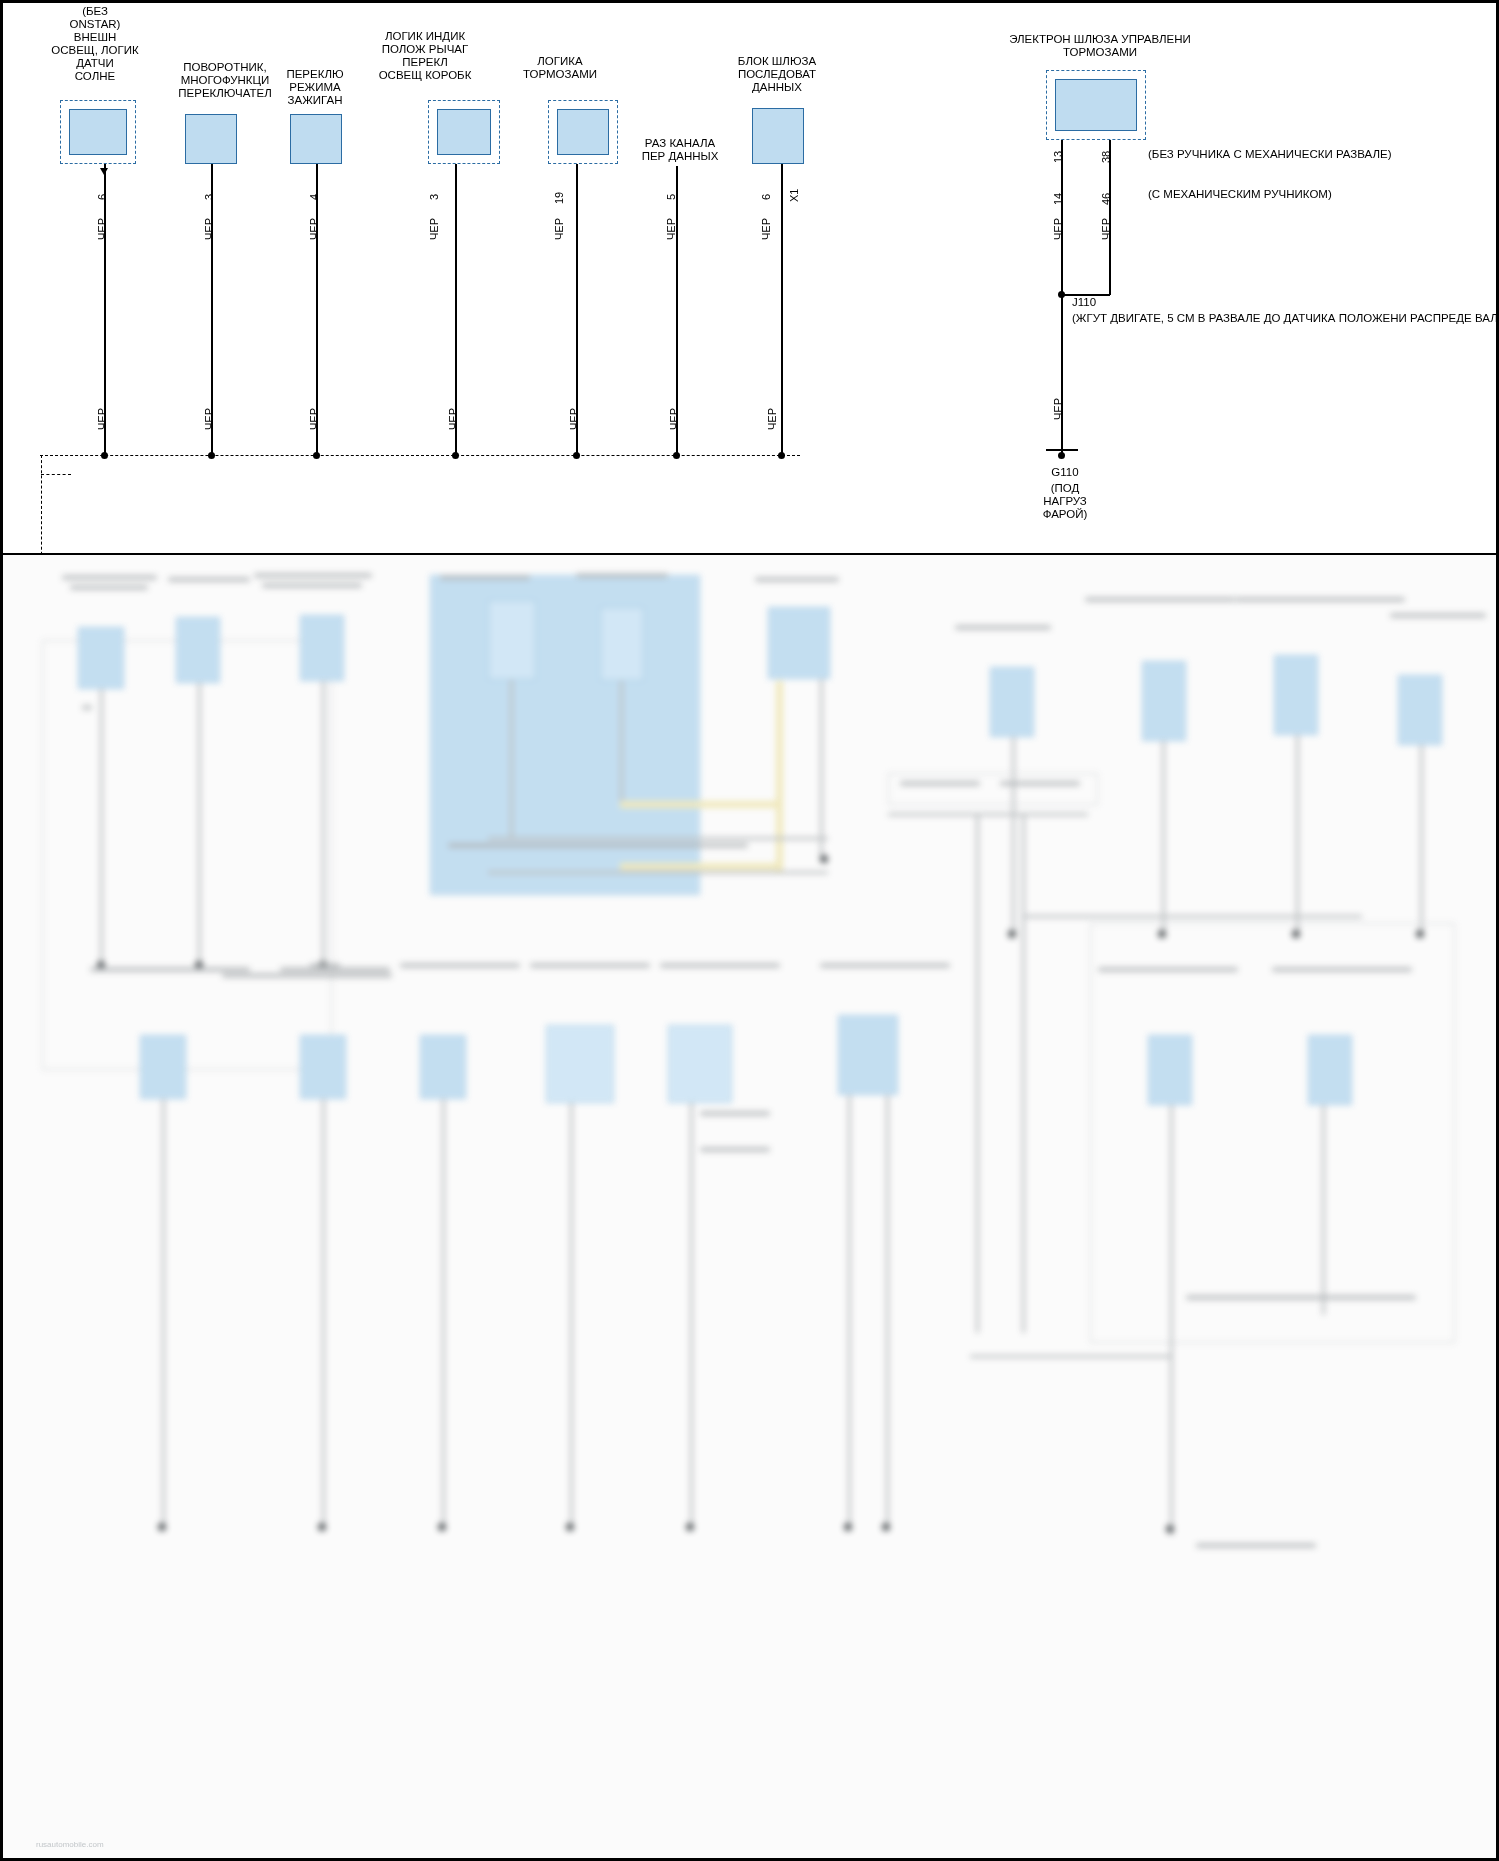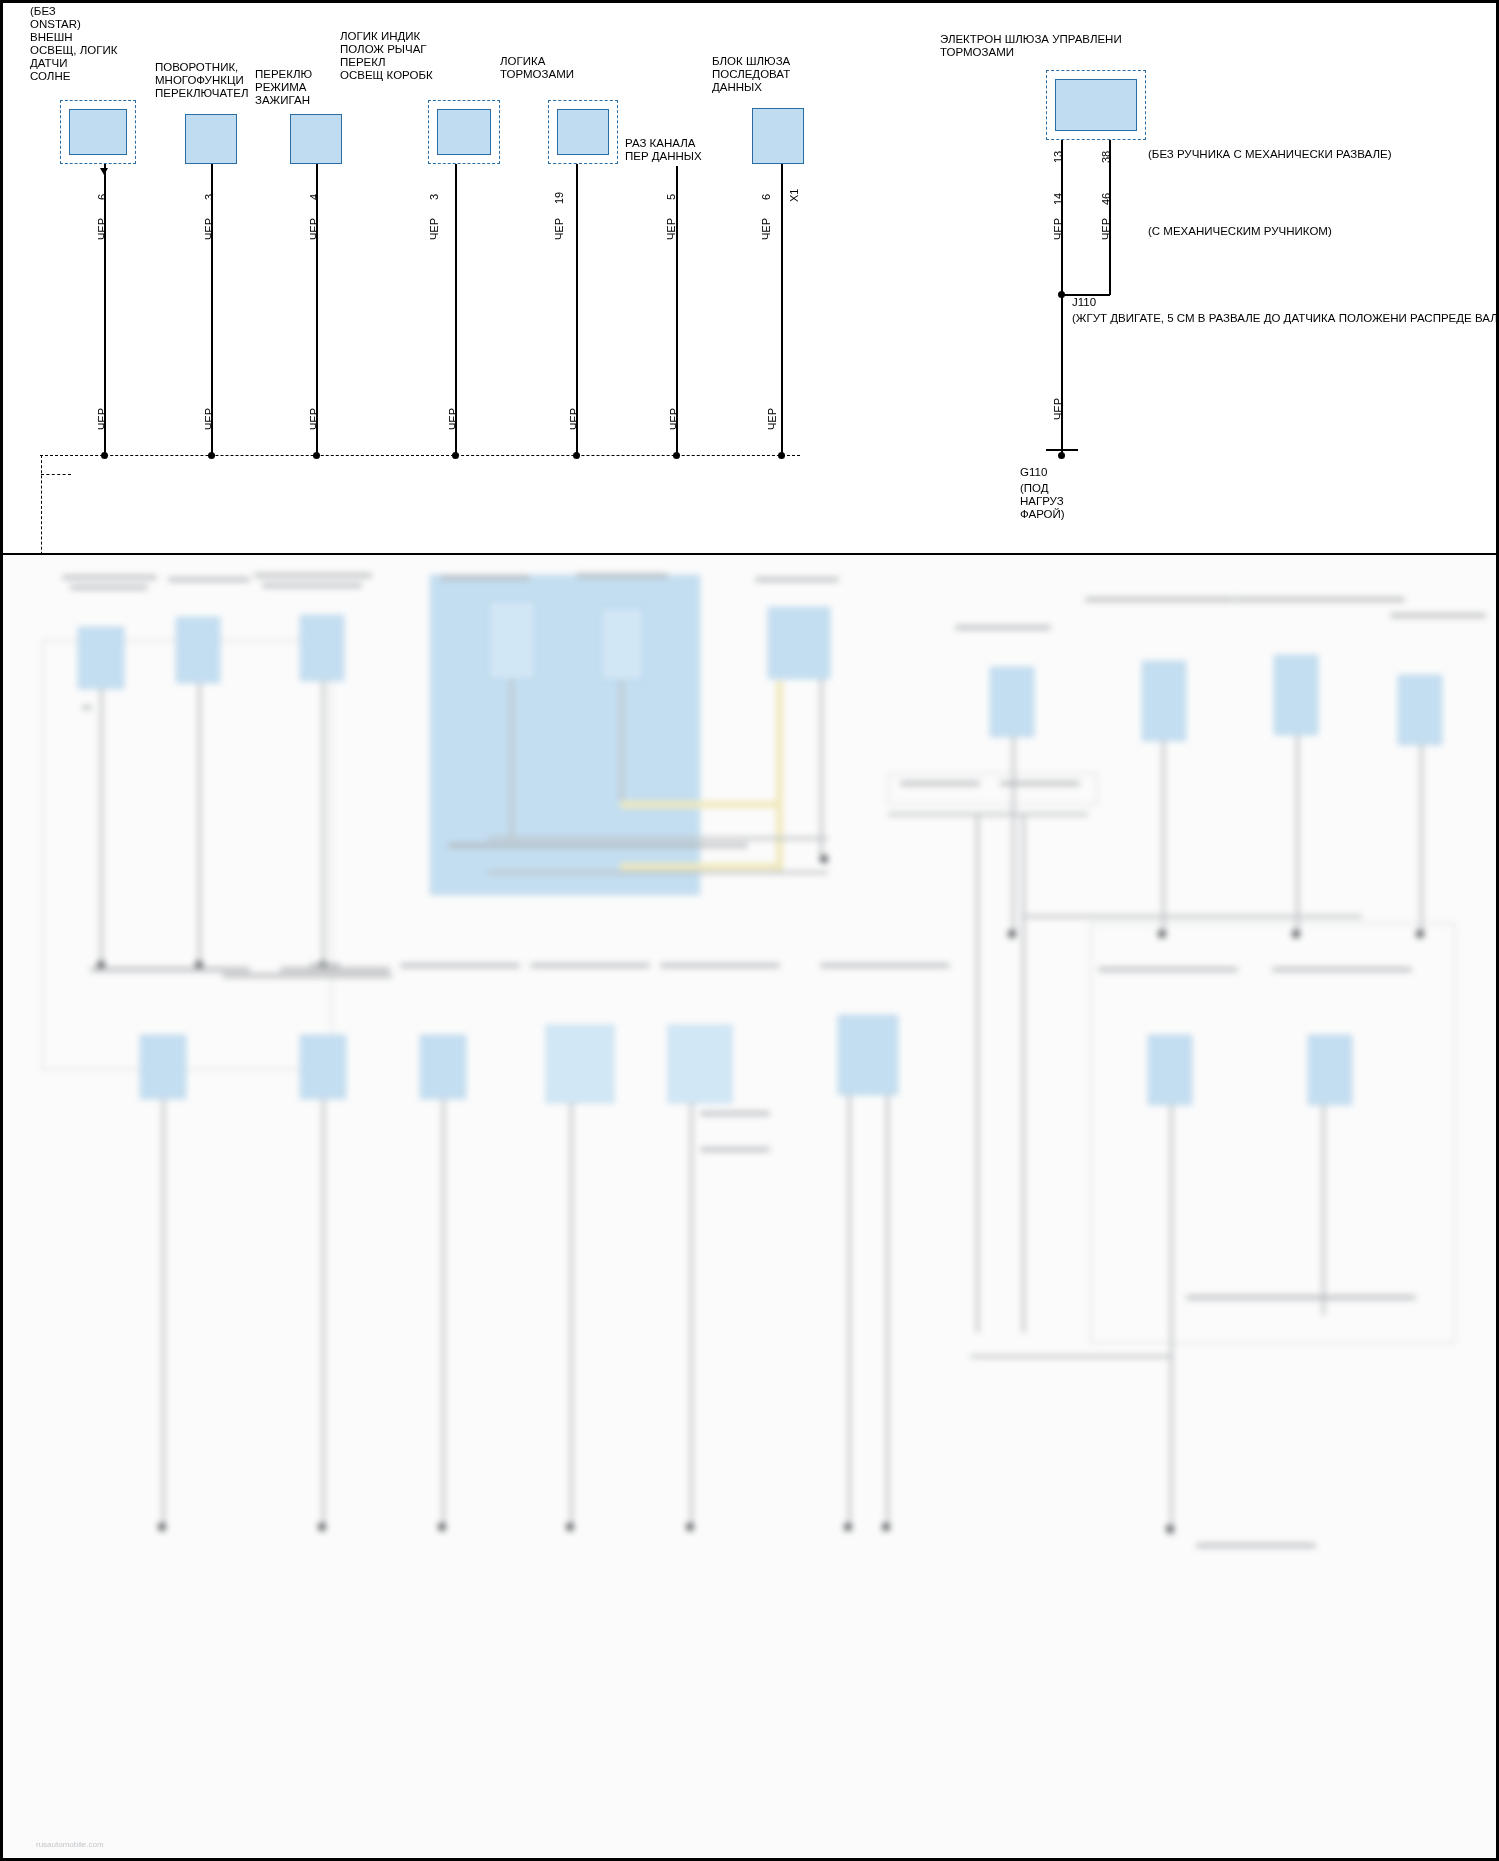--- a/index.html
+++ b/index.html
@@ -14,21 +14,21 @@
   
   #top-panel {
     position:absolute; left:0; top:0; width:1499px; height:555px;
     border-bottom:2px solid #000;
     background:#fff;
   }
   #top-panel .frame-left { position:absolute; left:0; top:0; width:3px; height:555px; background:#000; }
   #top-panel .frame-right { position:absolute; right:0; top:0; width:3px; height:555px; background:#000; }
   #top-panel .frame-top { position:absolute; left:0; top:0; width:1499px; height:3px; background:#000; }
 
-  .lbl { position:absolute; font-size:11.5px; line-height:13px; white-space:pre-line; }
+  .lbl { position:absolute; font-size:11.5px; line-height:13px; text-align:center; white-space:pre-line; }
   .lbl-left { text-align:left; white-space:nowrap; }
   .boxed { border:1px solid #2b6ca3; padding:0 3px; display:inline-block; font-size:11.5px; background:#fff; }
 
   
   .mod {
     position:absolute;
     border:1px dashed #2b6ca3;
     background:#fff;
   }
   .mod .inner {
@@ -186,21 +186,21 @@
 ТОРМОЗАМИ</div>
   <div class="mod" style="left:1046px; top:70px; width:100px; height:70px;">
     <div class="inner"></div>
   </div>
   <div class="pin" style="left:1052px; top:163px;">13</div>
   <div class="pin" style="left:1052px; top:205px;">14</div>
   <div class="pin" style="left:1100px; top:163px;">38</div>
   <div class="pin" style="left:1100px; top:205px;">46</div>
 
   <div class="lbl lbl-left" style="left:1148px; top:148px;">(БЕЗ РУЧНИКА С МЕХАНИЧЕСКИ РАЗВАЛЕ)</div>
-  <div class="lbl lbl-left" style="left:1148px; top:188px;margin-top:37px;">(С МЕХАНИЧЕСКИМ РУЧНИКОМ)</div>
+  <div class="lbl lbl-left" style="left:1148px; top:188px;">(С МЕХАНИЧЕСКИМ РУЧНИКОМ)</div>
 
   <div class="wire" style="left:1061px; top:140px; height:155px;"></div>
   <div class="wire" style="left:1109px; top:140px; height:155px;"></div>
   <div class="wire-h" style="left:1061px; top:294px; width:49px;"></div>
   <div class="vlabel" style="left:1052px; top:240px;">ЧЕР</div>
   <div class="vlabel" style="left:1100px; top:240px;">ЧЕР</div>
   <div class="gnd-dot" style="left:1058px; top:291px;"></div>
 
   <div class="lbl lbl-left" style="left:1072px; top:296px;">J110</div>
   <div class="lbl lbl-left" style="left:1072px; top:312px;">(ЖГУТ ДВИГАТЕ, 5

